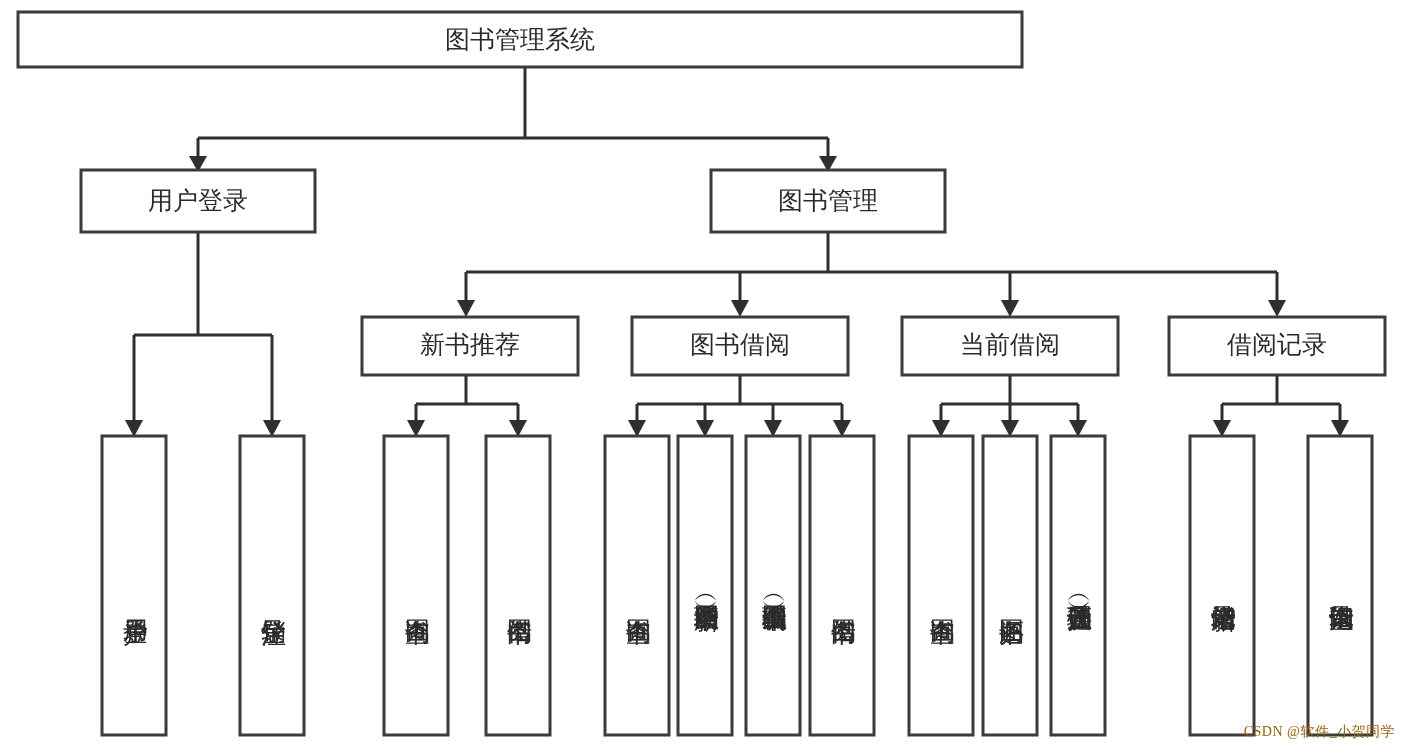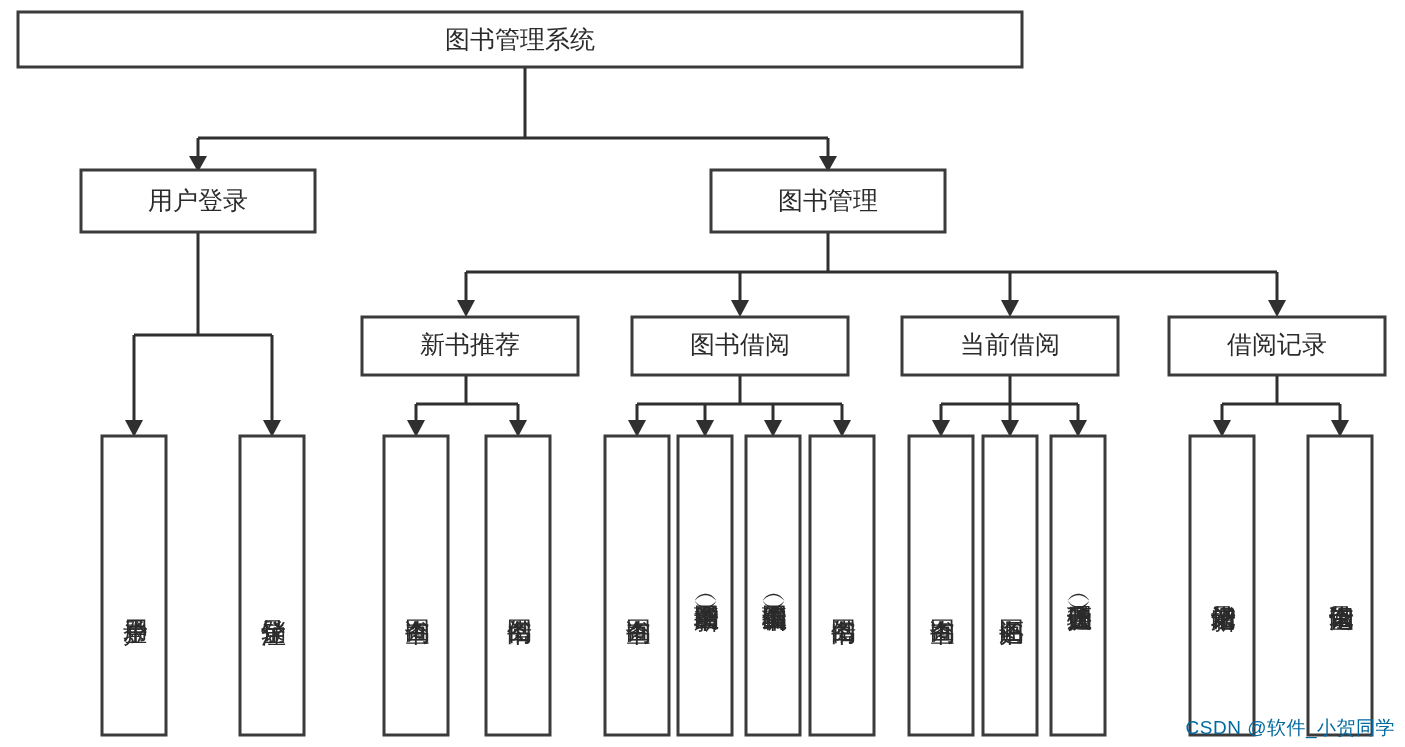--- a/index.html
+++ b/index.html
@@ -47,23 +47,23 @@
     fill: none;
   }
   .arrow-head {
     fill: #2f2f2f;
     stroke: none;
   }
   .watermark {
     position: absolute;
     right: 10px;
     bottom: 6px;
-    color: #0369a1;
-    font-size: 19px;
-    font-family: Liberation Sans, sans-serif;
+    color: #a16207;
+    font-size: 14px;
+    font-family: Liberation Serif, serif;
     letter-spacing: 0.5px;
     white-space: nowrap;
     user-select: none;
   }
 </style>
 </head>
 <body>
 
 <svg id="chart-root" viewBox="0 0 1405 747" xmlns="http://www.w3.org/2000/svg">
 

